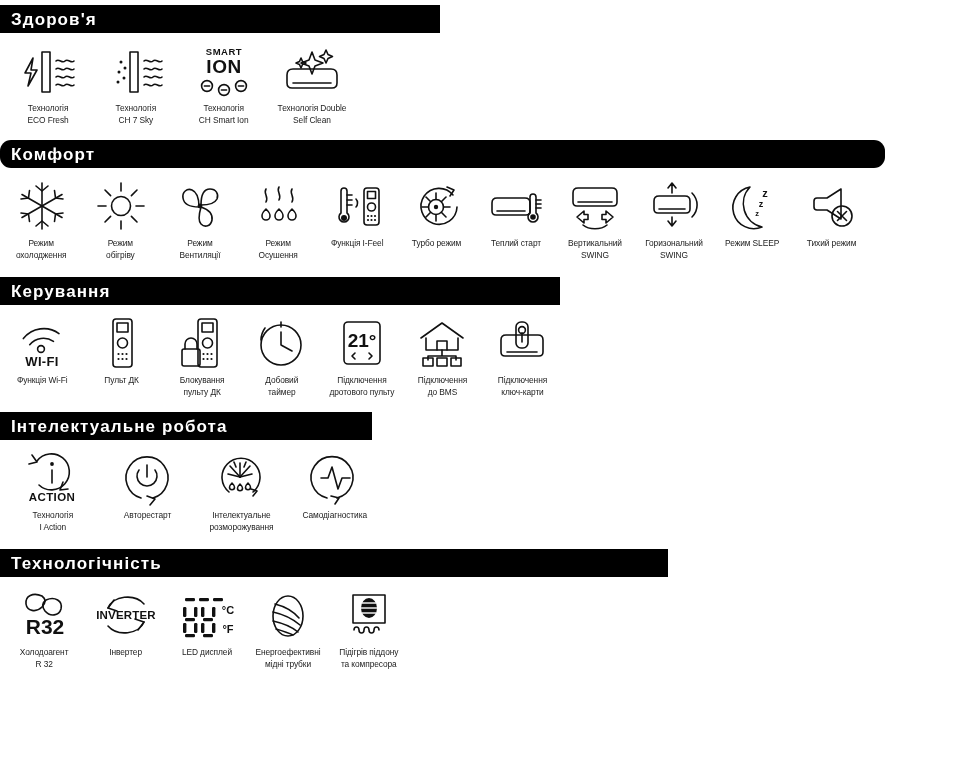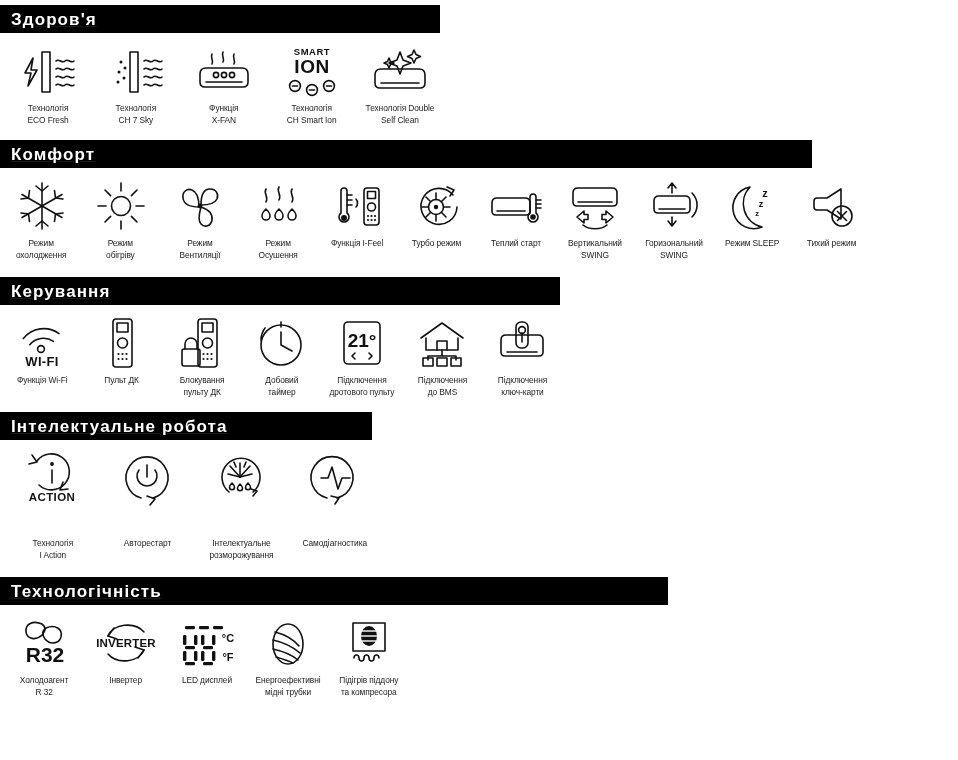--- a/index.html
+++ b/index.html
@@ -13,21 +13,20 @@
   .page { width: 958px; height: 760px; position: relative; }
 
   .section { width: 100%; }
 
   .section-header {
     background: #000000;
     height: 28px;
     display: flex;
     align-items: center;
     padding-left: 11px;
-    text-decoration: underline;
   }
   .section-header .title {
     color: #ffffff;
     font-size: 17px;
     font-weight: 700;
     letter-spacing: 1.1px;
     line-height: 1;
     white-space: nowrap;
   }
 
@@ -57,38 +56,38 @@
     color: #1c1c1c;
     letter-spacing: -0.1px;
     white-space: pre-line;
     transform: scaleX(0.93);
   }
 
   
   .row-health .feature   { width: 88px; }
   .row-comfort .feature  { width: 79px; }
   .row-control .feature  { width: 80px; }
-  .row-smart .feature    { width: 94px; gap: 28px; }
+  .row-smart .feature    { width: 94px; }
   .row-tech .feature     { width: 81px; }
 
   .row-health  { padding-left: 4px; }
   .row-comfort { padding-left: 2px; }
   .row-control { padding-left: 2px; }
   .row-smart   { padding-left: 6px; }
   .row-tech    { padding-left: 4px; }
 
   .s-health  { margin-top: 5px; }
   .s-comfort { margin-top: 14px; }
   .s-control { margin-top: 16px; }
   .s-smart   { margin-top: 14px; }
   .s-tech    { margin-top: 16px; }
 
   
   .hdr-health  { width: 440px; }
-  .hdr-comfort { width: 812px; }
+  .hdr-comfort { width: 885px; border-radius: 11px; }
   .hdr-control { width: 560px; }
   .hdr-smart   { width: 372px; }
   .hdr-tech    { width: 668px; }
 
   .ico { stroke: #111; stroke-width: 1.6; fill: none;
          stroke-linecap: round; stroke-linejoin: round; }
   .ico-f { fill: #111; stroke: none; }
   .txt-in-ico { font-family: "Liberation Sans", sans-serif; fill: #111;
                 stroke: none; font-weight: 700; text-anchor: middle; }
 </style>
@@ -130,36 +129,20 @@
             <path class="ico" d="M39 15 c3-3 6 3 9 0 c3-3 6 3 9 0"></path>
             <path class="ico" d="M39 23 c3-3 6 3 9 0 c3-3 6 3 9 0"></path>
             <path class="ico" d="M39 31 c3-3 6 3 9 0 c3-3 6 3 9 0"></path>
             <path class="ico" d="M39 39 c3-3 6 3 9 0 c3-3 6 3 9 0"></path>
           </svg>
         </div>
         <div class="feature-label">Технологія
 CH 7 Sky</div>
       </div>
 
-      <div class="feature">
-        <div class="icon-box">
-          <svg width="64" height="52" viewBox="0 0 64 52">
-            <path class="ico" d="M20 8 c-2 4 2 6 0 10"></path>
-            <path class="ico" d="M31 6 c-2 4 2 6 0 10"></path>
-            <path class="ico" d="M42 8 c-2 4 2 6 0 10"></path>
-            <path class="ico" d="M8 28 c0-4 2-6 6-6 h36 c4 0 6 2 6 6 v8 c0 3-2 5-5 5 h-38 c-3 0-5-2-5-5 z"></path>
-            <circle class="ico" cx="24" cy="29" r="2.6"></circle>
-            <circle class="ico" cx="32" cy="29" r="2.6"></circle>
-            <circle class="ico" cx="40" cy="29" r="2.6"></circle>
-            <line class="ico" x1="14" y1="36" x2="50" y2="36"></line>
-          </svg>
-        </div>
-        <div class="feature-label">Функція
-X-FAN</div>
-      </div>
 
       <div class="feature">
         <div class="icon-box">
           <svg width="62" height="54" viewBox="0 0 62 54">
             <text class="txt-in-ico" x="31" y="11" font-size="9.5" letter-spacing="0.5">SMART</text>
             <text class="txt-in-ico" x="31" y="29" font-size="19" letter-spacing="0.5">ION</text>
             <circle class="ico" cx="14" cy="42" r="5.4"></circle>
             <line class="ico" x1="11.4" y1="42" x2="16.6" y2="42"></line>
             <circle class="ico" cx="31" cy="46" r="5.4"></circle>
             <line class="ico" x1="28.4" y1="46" x2="33.6" y2="46"></line>

